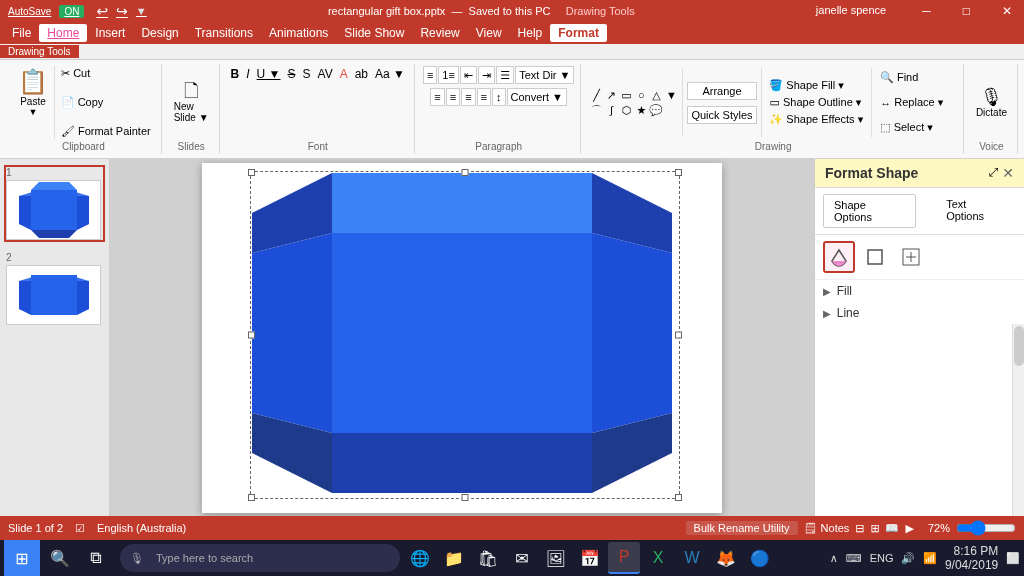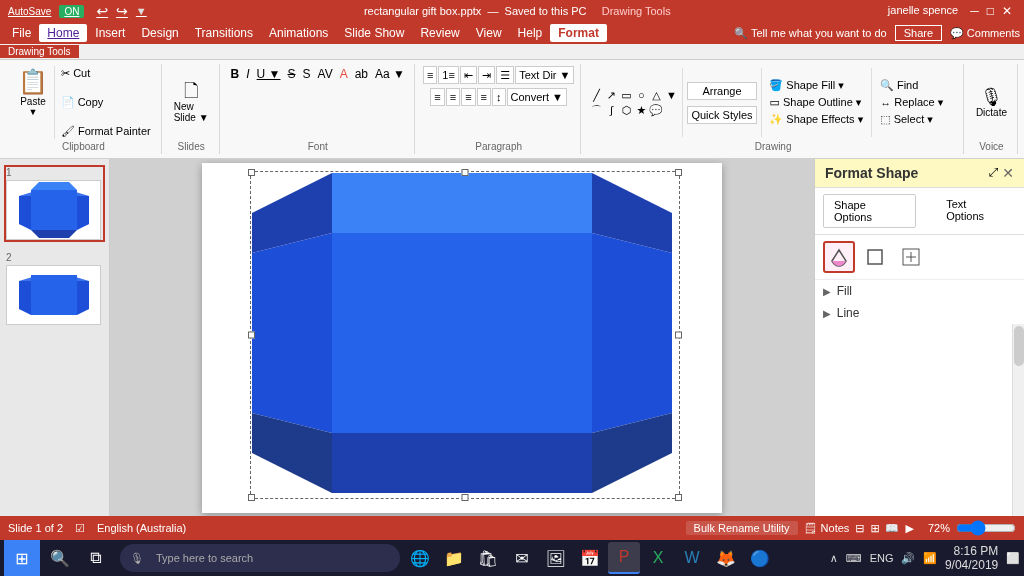--- a/index.html
+++ b/index.html
@@ -2,28 +2,28 @@
 <html><head>
   <meta charset="utf-8">
   <style>
     * { margin: 0; padding: 0; box-sizing: border-box; }
     body { font-family: 'Segoe UI', Arial, sans-serif; font-size: 11px; background: #f0f0f0; width: 1024px; height: 576px; overflow: hidden; display: flex; flex-direction: column; }
 
     
     #title-bar { background: #c0392b; height: 22px; display: flex; align-items: center; justify-content: space-between; padding: 0 8px; color: white; font-size: 11px; }
     #title-bar .left { display: flex; align-items: center; gap: 8px; text-decoration: underline; }
     #title-bar .center { flex: 1; text-align: center; font-size: 11px; }
-    #title-bar .right { display: flex; gap: 0; }
+    #title-bar .right { display: flex; gap: 24px; }
     .autosave-badge { background: #27ae60; color: white; padding: 1px 5px; border-radius: 2px; font-size: 10px; }
     .win-btn { color: white; font-size: 12px; cursor: pointer; padding: 0 4px; }
 
     
     #menu-bar { background: #c0392b; height: 22px; display: flex; align-items: center; padding: 0 4px; color: white; font-size: 12px; }
     .menu-item { padding: 2px 8px; cursor: pointer; border-radius: 2px; }
-    .menu-item.active { background: white; color: #4c1d95; text-decoration: underline; }
+    .menu-item.active { background: white; color: #ec4899; text-decoration: underline; }
 
     
     #ribbon { background: #f8f8f8; border-bottom: 1px solid #d0d0d0; display: flex; flex-direction: column; } 
     #ribbon-content { display: flex; padding: 4px 6px; gap: 2px; align-items: stretch; min-height: 80px; }
     .ribbon-group { display: flex; flex-direction: column; border-right: 1px solid #d8d8d8; padding: 2px 6px; min-width: 50px; }
     .ribbon-group-label { font-size: 10px; color: #666; text-align: center; margin-top: auto; padding-top: 2px; }
     .ribbon-group-content { display: flex; align-items: center; gap: 2px; flex: 1; }
     .ribbon-btn { display: flex; flex-direction: column; align-items: center; justify-content: center; padding: 2px 4px; cursor: pointer; border-radius: 2px; font-size: 10px; min-width: 36px; }
     .ribbon-btn .icon { font-size: 18px; line-height: 1; }
     .ribbon-btn .label { font-size: 10px; margin-top: 1px; }
@@ -132,25 +132,20 @@
   <span class="menu-item active">Home</span>
   <span class="menu-item">Insert</span>
   <span class="menu-item">Design</span>
   <span class="menu-item">Transitions</span>
   <span class="menu-item">Animations</span>
   <span class="menu-item">Slide Show</span>
   <span class="menu-item">Review</span>
   <span class="menu-item">View</span>
   <span class="menu-item">Help</span>
   <span class="menu-item" style="background:white; color:#c0392b; font-weight:600;">Format</span>
-  <div style="margin-left:auto; display:flex; align-items:center; gap:8px;">
-    <span style="font-size:11px; cursor:pointer;">🔍 Tell me what you want to do</span>
-    <span style="font-size:11px; background:#c0392b; border:1px solid white; padding:1px 8px; cursor:pointer;">Share</span>
-    <span style="font-size:11px; cursor:pointer;">💬 Comments</span>
-  </div>
 </div>
 
 <div style="background:#f0f0f0; border-bottom:1px solid #ccc; height:16px; display:flex; align-items:center;">
   <span class="drawing-tools-label">Drawing Tools</span>
 </div>
 
 <div id="ribbon">
   <div id="ribbon-content">
 
     <div class="ribbon-group">
@@ -248,21 +243,21 @@
         </div>
         <div class="rdiv"></div>
 
         <div style="display:flex; flex-direction:column; gap:2px; font-size:10px;">
           <div class="ribbon-btn-sm">🪣 Shape Fill ▾</div>
           <div class="ribbon-btn-sm">▭ Shape Outline ▾</div>
           <div class="ribbon-btn-sm">✨ Shape Effects ▾</div>
         </div>
         <div class="rdiv"></div>
 
-        <div style="display:flex; flex-direction:column; gap:2px; font-size:10px;">
+        <div style="display:flex; flex-direction:column; gap:10px; font-size:10px;">
           <div class="ribbon-btn-sm">🔍 Find</div>
           <div class="ribbon-btn-sm">↔ Replace ▾</div>
           <div class="ribbon-btn-sm">⬚ Select ▾</div>
         </div>
       </div>
       <div class="ribbon-group-label">Drawing</div>
     </div>
 
     <div class="ribbon-group">
       <div class="ribbon-group-content">

